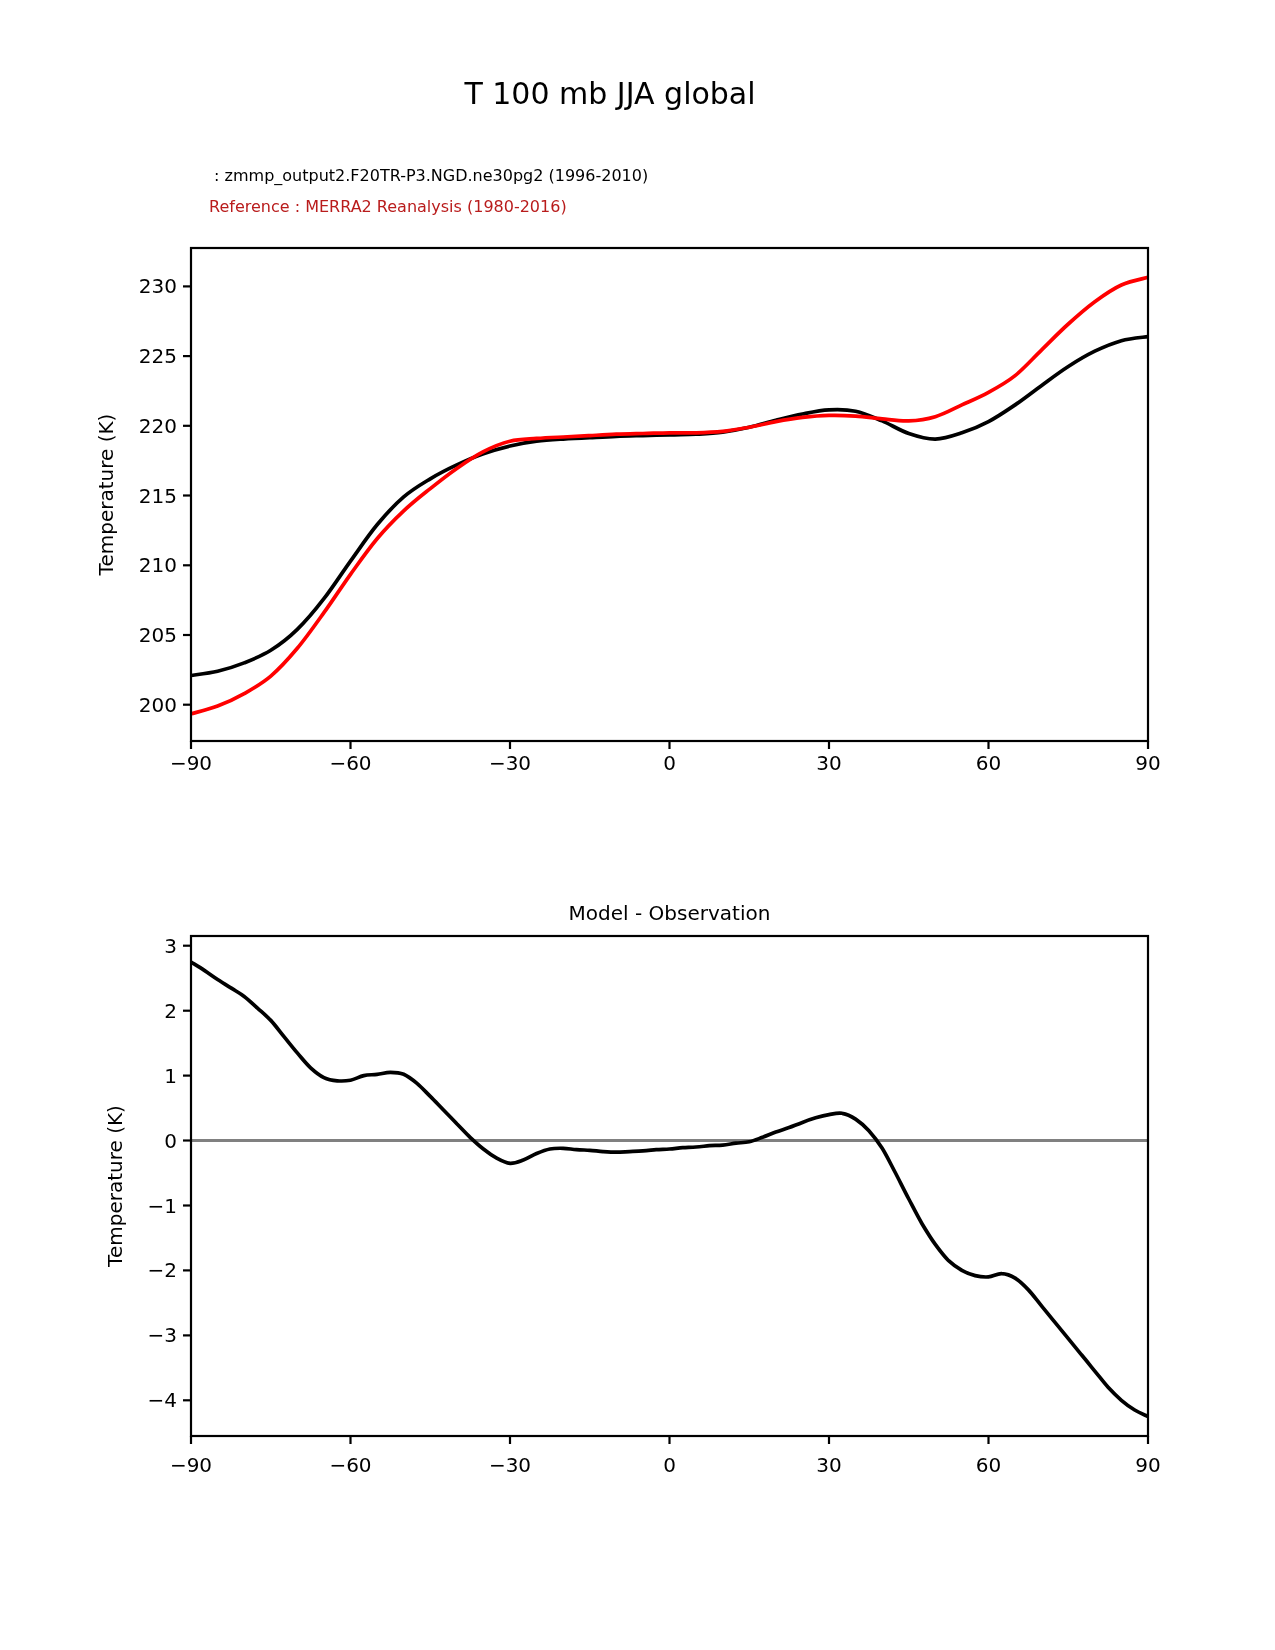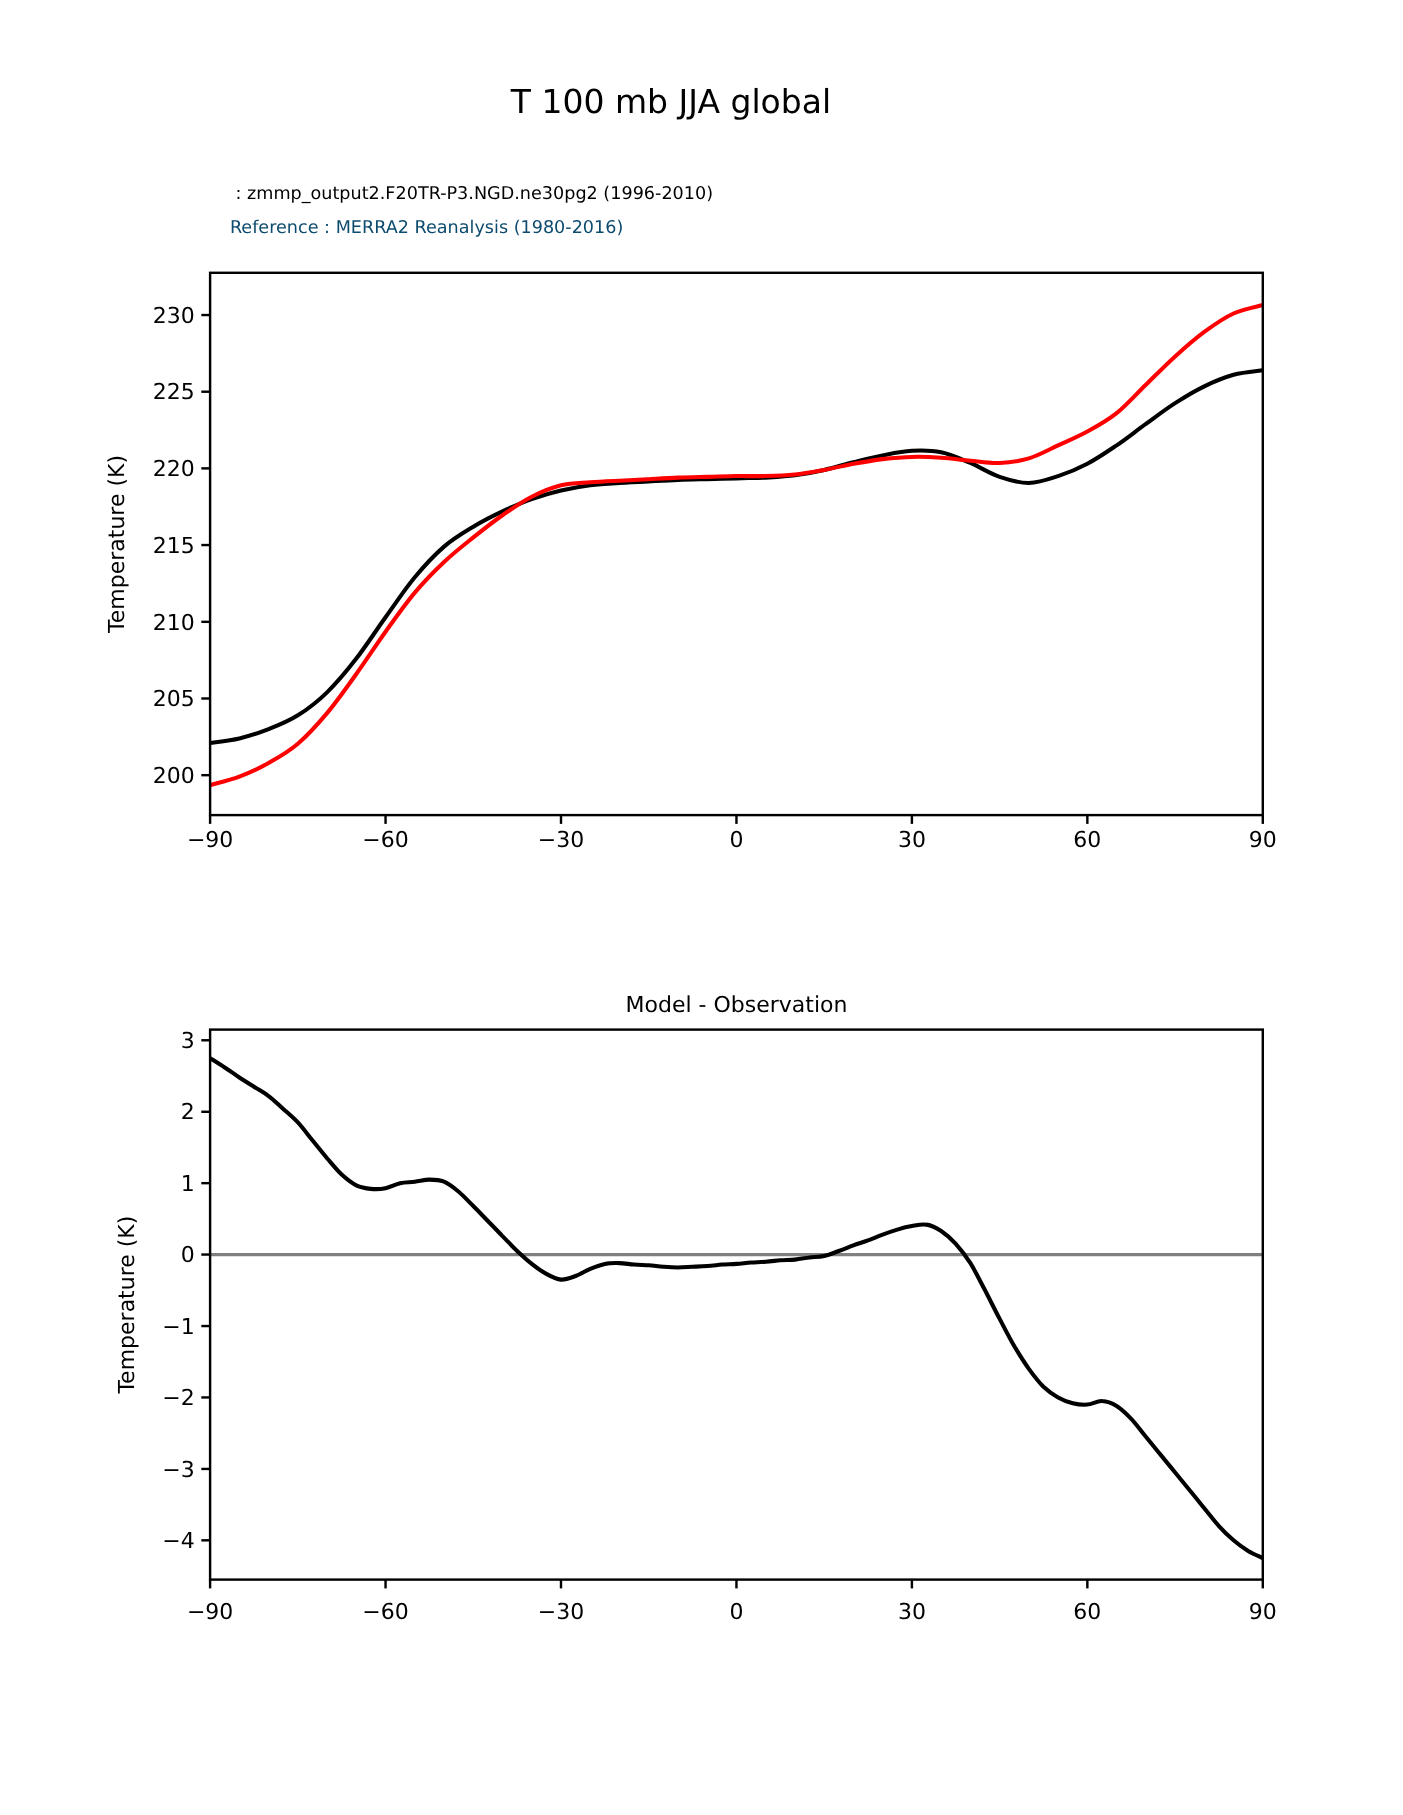--- a/index.html
+++ b/index.html
@@ -17,21 +17,21 @@
   .subtitle-model{top:166px;}
   .subtitle-ref{top:197px;}
   svg{position:absolute;top:0;left:0;}
   text{font-family:"DejaVu Sans", sans-serif;}
 </style>
 </head>
 <body>
 
 <div class="fig-title">T 100 mb JJA global</div>
 <div class="subtitle subtitle-model"> : zmmp_output2.F20TR-P3.NGD.ne30pg2 (1996-2010)</div>
-<div class="subtitle subtitle-ref" style="color: #0c4a6e;">Reference : MERRA2 Reanalysis (1980-2016)</div>
+<div class="subtitle subtitle-ref" style="color: #b91c1c;">Reference : MERRA2 Reanalysis (1980-2016)</div>
 
 <svg id="plot-canvas" width="1275" height="1650" viewBox="0 0 1275 1650" xmlns="http://www.w3.org/2000/svg">
   <g id="chart-0">
       <defs>
         <clipPath id="clip0">
           <rect x="190" y="247" width="959" height="495"></rect>
         </clipPath>
       </defs>
       <g clip-path="url(#clip0)">
         <path d="M191.0,675.5 C195.4,674.8 208.7,673.4 217.6,671.3 C226.4,669.2 235.3,666.4 244.2,662.9 C253.0,659.4 261.9,655.9 270.8,650.3 C279.6,644.8 288.5,638.0 297.3,629.4 C306.2,620.8 315.1,610.1 323.9,598.7 C332.8,587.4 341.6,573.4 350.5,561.1 C359.4,548.8 368.2,535.5 377.1,524.8 C385.9,514.1 394.8,504.6 403.7,496.9 C412.5,489.3 421.4,484.2 430.3,478.8 C439.1,473.5 448.0,469.0 456.8,464.9 C465.7,460.7 474.6,456.8 483.4,453.7 C492.3,450.6 501.1,448.1 510.0,446.0 C518.9,443.9 527.7,442.3 536.6,441.2 C545.4,440.0 554.3,439.6 563.2,439.1 C572.0,438.5 580.9,438.1 589.8,437.7 C598.6,437.2 607.5,436.6 616.3,436.3 C625.2,435.9 634.1,435.8 642.9,435.6 C651.8,435.3 660.6,435.1 669.5,434.9 C678.4,434.6 687.2,434.6 696.1,434.2 C704.9,433.7 713.8,433.3 722.7,432.1 C731.5,430.9 740.4,429.2 749.3,427.2 C758.1,425.2 767.0,422.4 775.8,420.2 C784.7,418.0 793.6,415.7 802.4,414.0 C811.3,412.2 820.1,410.2 829.0,409.8 C837.9,409.3 846.7,409.3 855.6,411.2 C864.4,413.0 873.3,417.2 882.2,420.9 C891.0,424.7 899.9,430.5 908.8,433.5 C917.6,436.5 926.5,439.2 935.3,439.1 C944.2,438.9 953.1,435.7 961.9,432.8 C970.8,429.9 979.6,426.3 988.5,421.6 C997.4,417.0 1006.2,410.9 1015.1,404.9 C1023.9,398.9 1032.8,391.8 1041.7,385.4 C1050.5,379.0 1059.4,372.2 1068.3,366.5 C1077.1,360.8 1086.0,355.5 1094.8,351.2 C1103.7,346.9 1112.6,343.2 1121.4,340.7 C1130.3,338.3 1143.6,337.3 1148.0,336.6" fill="none" stroke="#000000" stroke-width="3.7" stroke-linecap="round" stroke-linejoin="round"></path>

